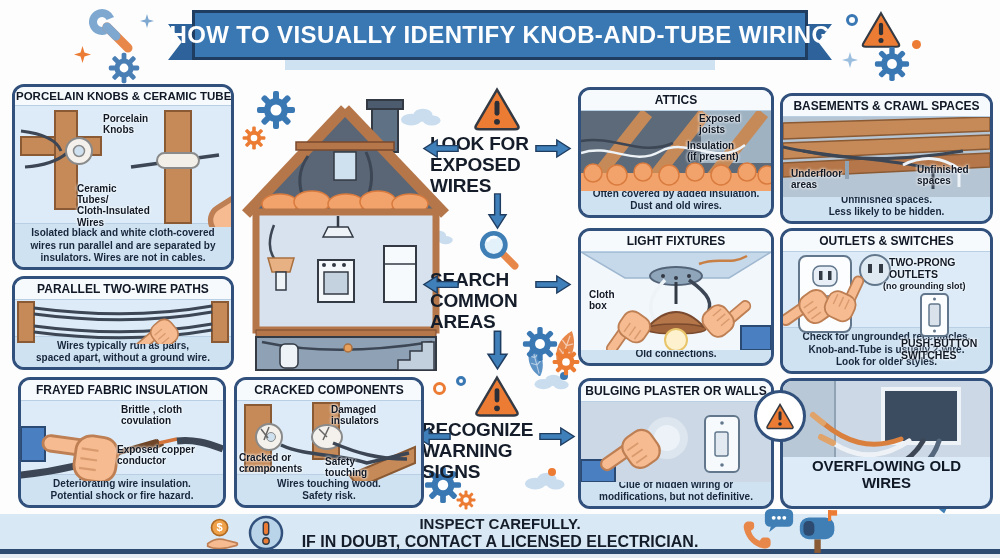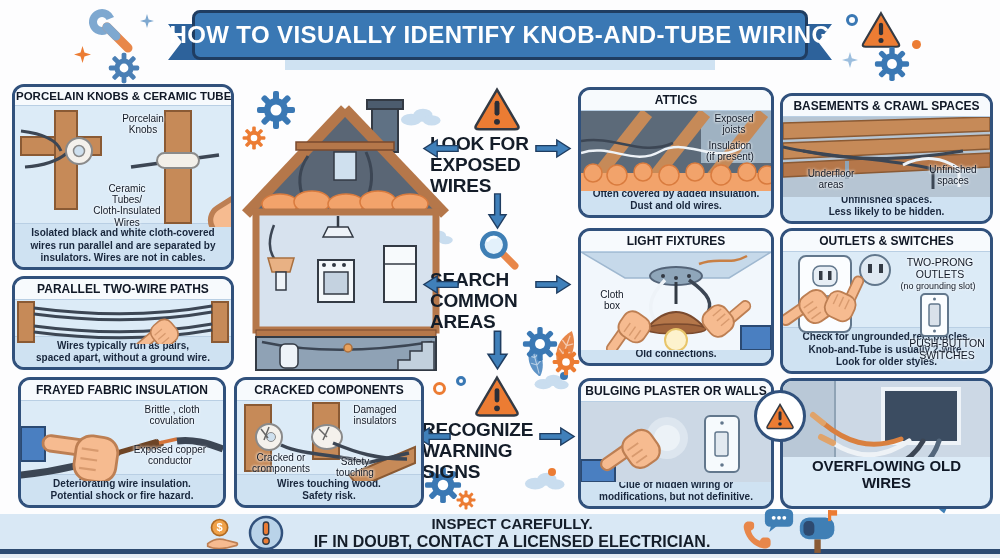--- a/index.html
+++ b/index.html
@@ -1,45 +1,45 @@
 <!DOCTYPE html>
 <html><head>
 <meta charset="utf-8">
 <style>
   html,body{margin:0;padding:0;background:#fff;}
   .stage{position:relative;width:1000px;height:558px;background:#fdfdfe;overflow:hidden;
          font-family:"Liberation Sans",sans-serif;color:#16202e;}
   .abs{position:absolute;}
   
   .banner{position:absolute;left:192px;top:10px;width:616px;height:50px;background:#3a78b4;
-          border:3px solid #1f3d61;border-radius:8px;display:flex;align-items:center;justify-content:center;
+          border:3px solid #1f3d61;border-radius:0;display:flex;align-items:center;justify-content:center;
           box-sizing:border-box;z-index:6;}
   .banner h1{margin:0;color:#fff;font-size:24px;font-weight:bold;letter-spacing:.4px;white-space:nowrap;}
   .banner-fold{position:absolute;top:24px;width:46px;height:36px;background:#2d629b;z-index:5;}
   .fold-l{left:168px;clip-path:polygon(0 0,100% 0,100% 100%,0 100%,30% 50%);}
   .fold-r{left:786px;clip-path:polygon(0 0,100% 0,70% 50%,100% 100%,0 100%);}
   .banner-under{position:absolute;left:285px;top:58px;width:430px;height:12px;background:#cfe2f2;z-index:4;}
   
   .panel{position:absolute;background:#dcebf7;border:3px solid #31517c;border-radius:12px;
          box-sizing:border-box;overflow:hidden;z-index:3;}
   .panel-title{position:absolute;left:0;right:0;top:0;background:#f7fafd;border-bottom:1px solid #b9cfe4;
          text-align:center;font-weight:bold;font-size:12px;padding:3px 1px;color:#101826;white-space:nowrap;}
   .panel-caption{position:absolute;left:0;right:0;bottom:0;background:#cfe2f2;border-top:1px solid #b9cfe4;
          text-align:center;font-weight:bold;font-size:10px;line-height:1.22;padding:3px 2px;
          color:#18263c;white-space:pre-line;}
-  .label{position:absolute;font-weight:normal;font-size:10px;line-height:1.12;color:#101826;
-         text-align:center;white-space:pre-line;text-shadow:0 0 3px #fff,0 0 3px #fff;z-index:4;}
+  .label{position:absolute;font-weight:bold;font-size:10px;line-height:1.12;color:#101826;
+         text-align:left;white-space:pre-line;text-shadow:0 0 3px #fff,0 0 3px #fff;z-index:4;}
   .scene{position:absolute;left:0;z-index:1;}
   
   .flow-step{position:absolute;font-weight:800;font-size:19px;line-height:1.1;
          color:#141d29;white-space:pre-line;letter-spacing:-.2px;z-index:3;}
   .footer-band{position:absolute;left:0;top:514px;width:1000px;height:35px;background:#d9e8f5;z-index:2;}
   .footer-bar{position:absolute;left:0;top:549px;width:1000px;height:5px;background:#2d4a70;z-index:2;}
   .footer-base{position:absolute;left:0;top:554px;width:1000px;height:4px;background:#e4ebf2;z-index:2;}
-  .footer-text{position:absolute;left:292px;top:515px;width:440px;text-align:center;z-index:3;
+  .footer-text{position:absolute;left:280px;top:515px;width:440px;text-align:center;z-index:3;
          font-weight:800;color:#141d29;}
   .footer-text .l1{font-size:15px;line-height:1.15;}
   .footer-text .l2{font-size:16px;line-height:1.2;white-space:nowrap;}
   .badge{position:absolute;width:52px;height:52px;border-radius:50%;background:#fff;
          border:3px solid #31517c;box-sizing:border-box;display:flex;align-items:center;justify-content:center;z-index:6;}
   .ring{position:absolute;border-radius:50%;box-sizing:border-box;z-index:2;}
   .dot{position:absolute;border-radius:50%;z-index:2;}
   .ofw-title{position:absolute;text-align:center;font-weight:800;font-size:15px;color:#101826;z-index:4;}
 </style>
 </head>

